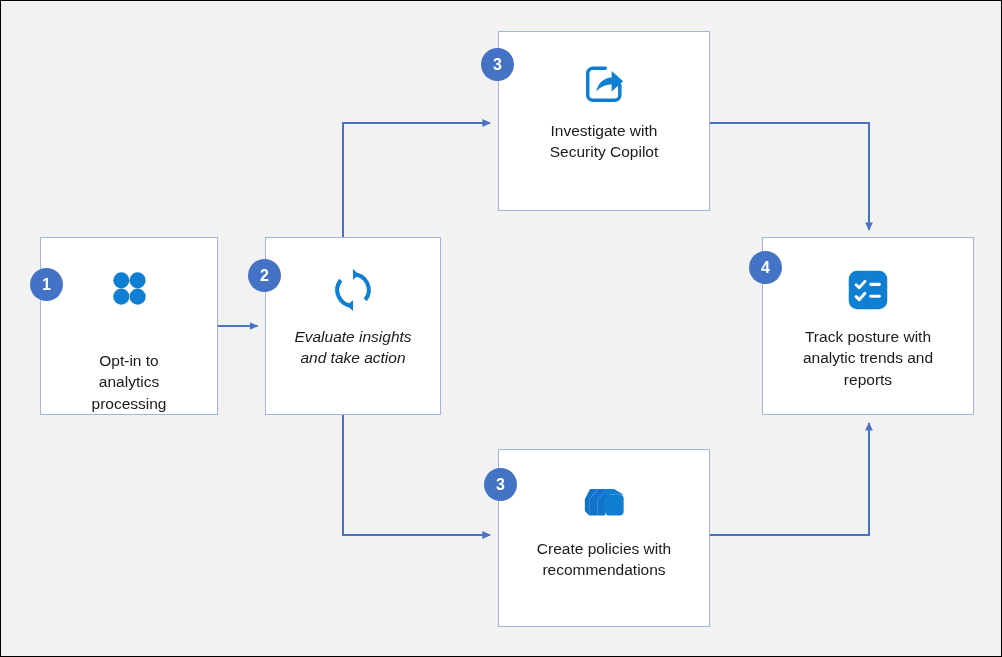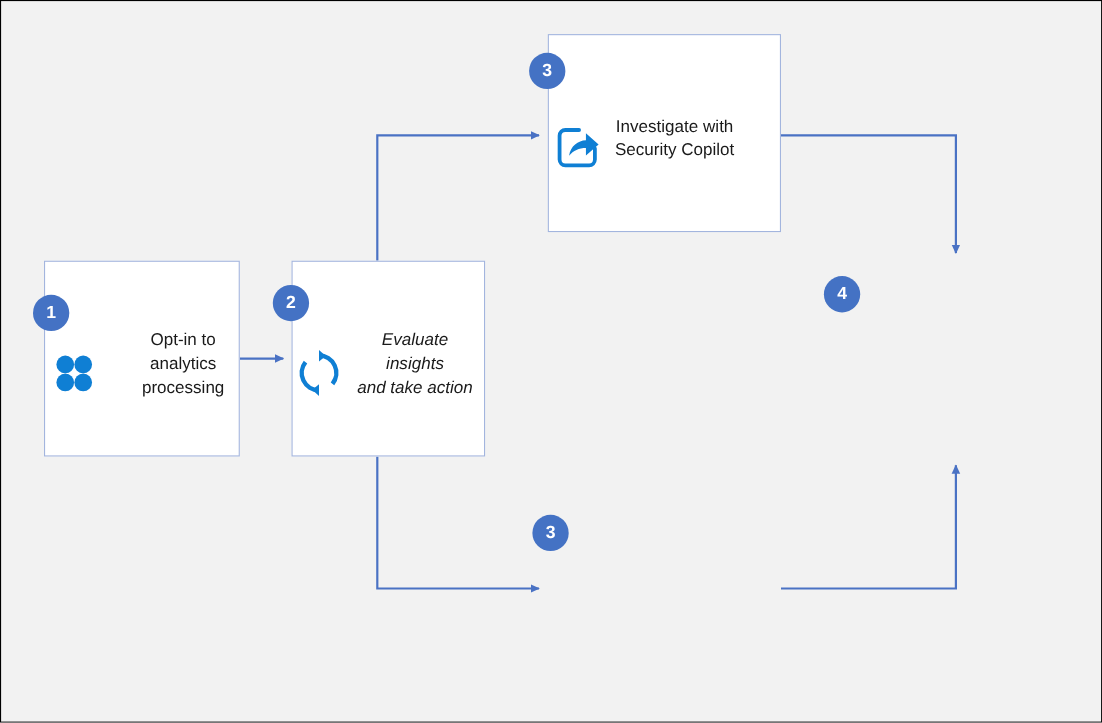--- a/index.html
+++ b/index.html
@@ -31,20 +31,21 @@
     pointer-events: none;
   }
 
   
   .node {
     position: absolute;
     box-sizing: border-box;
     background: #ffffff;
     border: 1px solid #a3b5de;
     display: flex;
+    flex-direction: column;
     align-items: center;
     justify-content: flex-start;
   }
 
   .node-icon {
     margin-top: 26px;
     width: 52px;
     height: 52px;
     display: flex;
     align-items: center;
@@ -152,17 +153,44 @@
       <svg viewBox="0 0 48 48" width="46" height="46" xmlns="http://www.w3.org/2000/svg">
         <path d="M25.5 7.5 H12.5 A5.5 5.5 0 0 0 7 13 V35.5 A5.5 5.5 0 0 0 12.5 41 H35 A5.5 5.5 0 0 0 40.5 35.5 V25" fill="none" stroke="#0f7fd4" stroke-width="3.6" stroke-linecap="round" stroke-linejoin="round"></path>
         <path d="M16 32 C17.5 22.5 24.5 17.5 32 17.2 L32 10.5 L44 21.2 L32 31.8 L32 24.6 C25.5 24.6 20 27 16 32 Z" fill="#0f7fd4"></path>
       </svg>
     </div>
     <div class="node-label">Investigate with
 Security Copilot</div>
   </div>
   <div class="step-badge" id="badge-3a">3</div>
 
+  <div class="node" id="node-3b">
+    <div class="node-icon">
+      <svg viewBox="0 0 52 48" width="50" height="46" xmlns="http://www.w3.org/2000/svg">
+        <path d="M11.5 10.5 L20.5 10.5 L10.5 21 L10.5 38 L6 33.5 L6 21 Z" fill="#1174cc"></path>
+        <path d="M20.5 10.5 L29.5 10.5 L19.5 21 L19.5 38 L10.5 38 L10.5 21 Z" fill="#1174cc"></path>
+        <path d="M29.5 10.5 L36.5 10.5 L27 21 L27 38 L19.5 38 L19.5 21 Z" fill="#1174cc"></path>
+        <rect x="27" y="16.5" width="19.5" height="21.5" rx="4.2" fill="#0f7fd4"></rect>
+        <path d="M36.5 10.5 L46.5 16.5 L27 16.5 L29.5 10.5 Z" fill="#0f7fd4"></path>
+      </svg>
+    </div>
+    <div class="node-label">Create policies with
+recommendations</div>
+  </div>
   <div class="step-badge" id="badge-3b">3</div>
 
+  <div class="node" id="node-4">
+    <div class="node-icon">
+      <svg viewBox="0 0 48 48" width="44" height="44" xmlns="http://www.w3.org/2000/svg">
+        <rect x="3" y="3" width="42" height="42" rx="9" fill="#0f7fd4"></rect>
+        <path d="M11 18.2 L14.4 21.6 L20.6 14.6" fill="none" stroke="#ffffff" stroke-width="3.2" stroke-linecap="round" stroke-linejoin="round"></path>
+        <path d="M11 31.2 L14.4 34.6 L20.6 27.6" fill="none" stroke="#ffffff" stroke-width="3.2" stroke-linecap="round" stroke-linejoin="round"></path>
+        <rect x="25.5" y="16.2" width="12.5" height="3.3" rx="1.6" fill="#ffffff"></rect>
+        <rect x="25.5" y="29.2" width="12.5" height="3.3" rx="1.6" fill="#ffffff"></rect>
+      </svg>
+    </div>
+    <div class="node-label">Track posture with
+analytic trends and
+reports</div>
+  </div>
   <div class="step-badge" id="badge-4">4</div>
 
 </div>
 
 </body></html>

